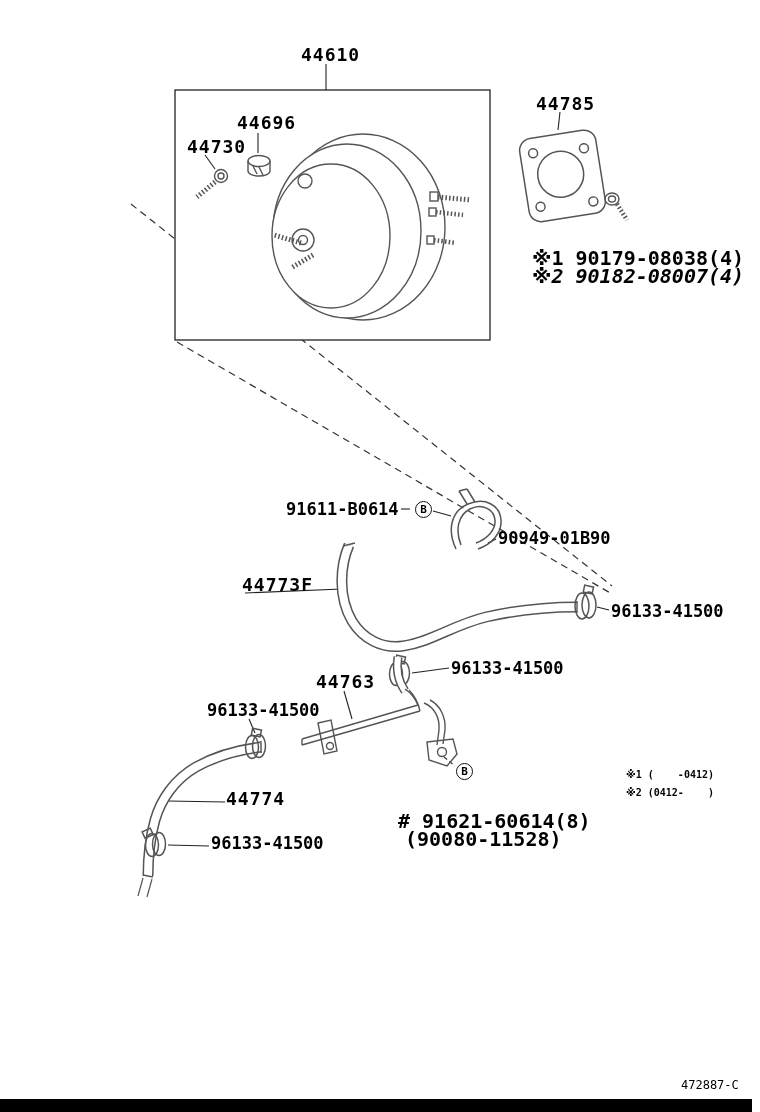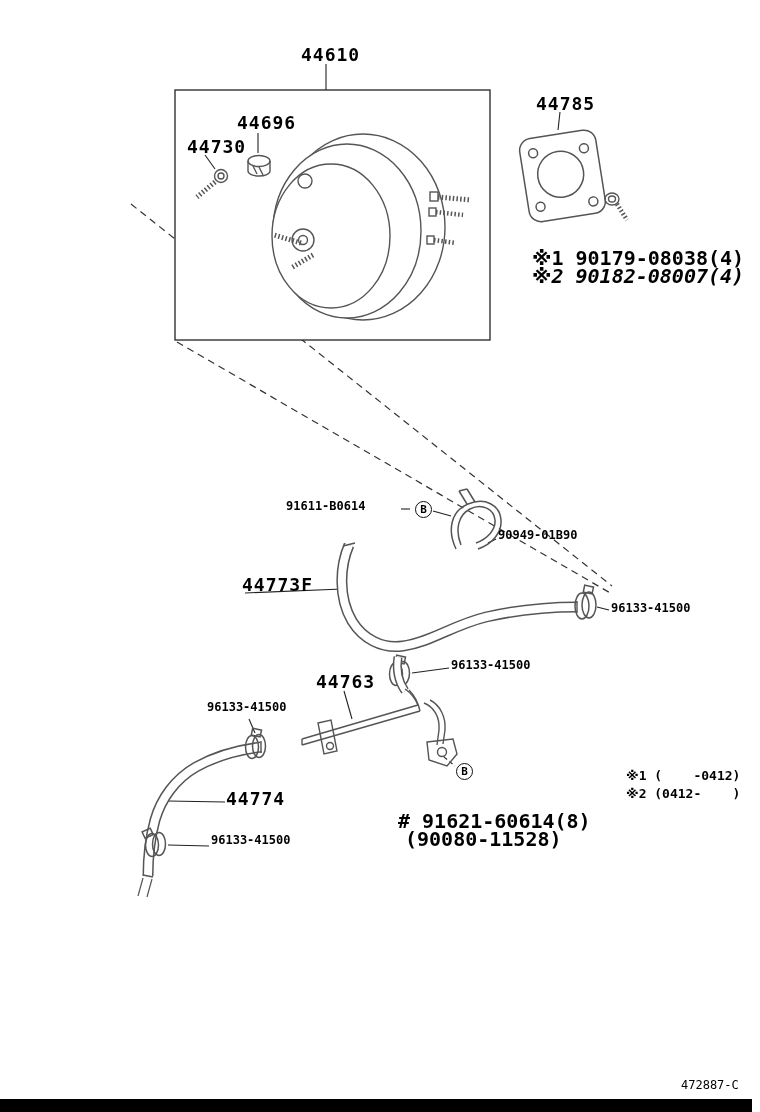--- a/index.html
+++ b/index.html
@@ -7,23 +7,23 @@
   .page {
     position:relative; width:752px; height:1112px; background:#ffffff;
     font-family:"DejaVu Sans Mono","DejaVu Sans",monospace; overflow:hidden;
   }
   svg.art { position:absolute; left:0; top:0; }
   .lbl {
     position:absolute; font-weight:bold; color:#000;
     white-space:pre; line-height:1.15;
   }
   .s18 { font-size:18px; letter-spacing:1px; }
-  .s17 { font-size:12px; }
+  .s17 { font-size:17px; }
   .s16 { font-size:20px; }
-  .s14 { font-size:13px; }
+  .s14 { font-size:10px; }
   .s13 { font-size:12px; font-weight:normal; }
   .callout {
     position:absolute; width:17px; height:17px;
     border:1.6px solid #111; border-radius:50%;
     display:flex; align-items:center; justify-content:center;
     font-size:11px; font-weight:bold; color:#000; background:#fff;
   }
   .bottom-bar {
     position:absolute; left:0; bottom:0; width:760px; height:13px; background:#000;
   }

